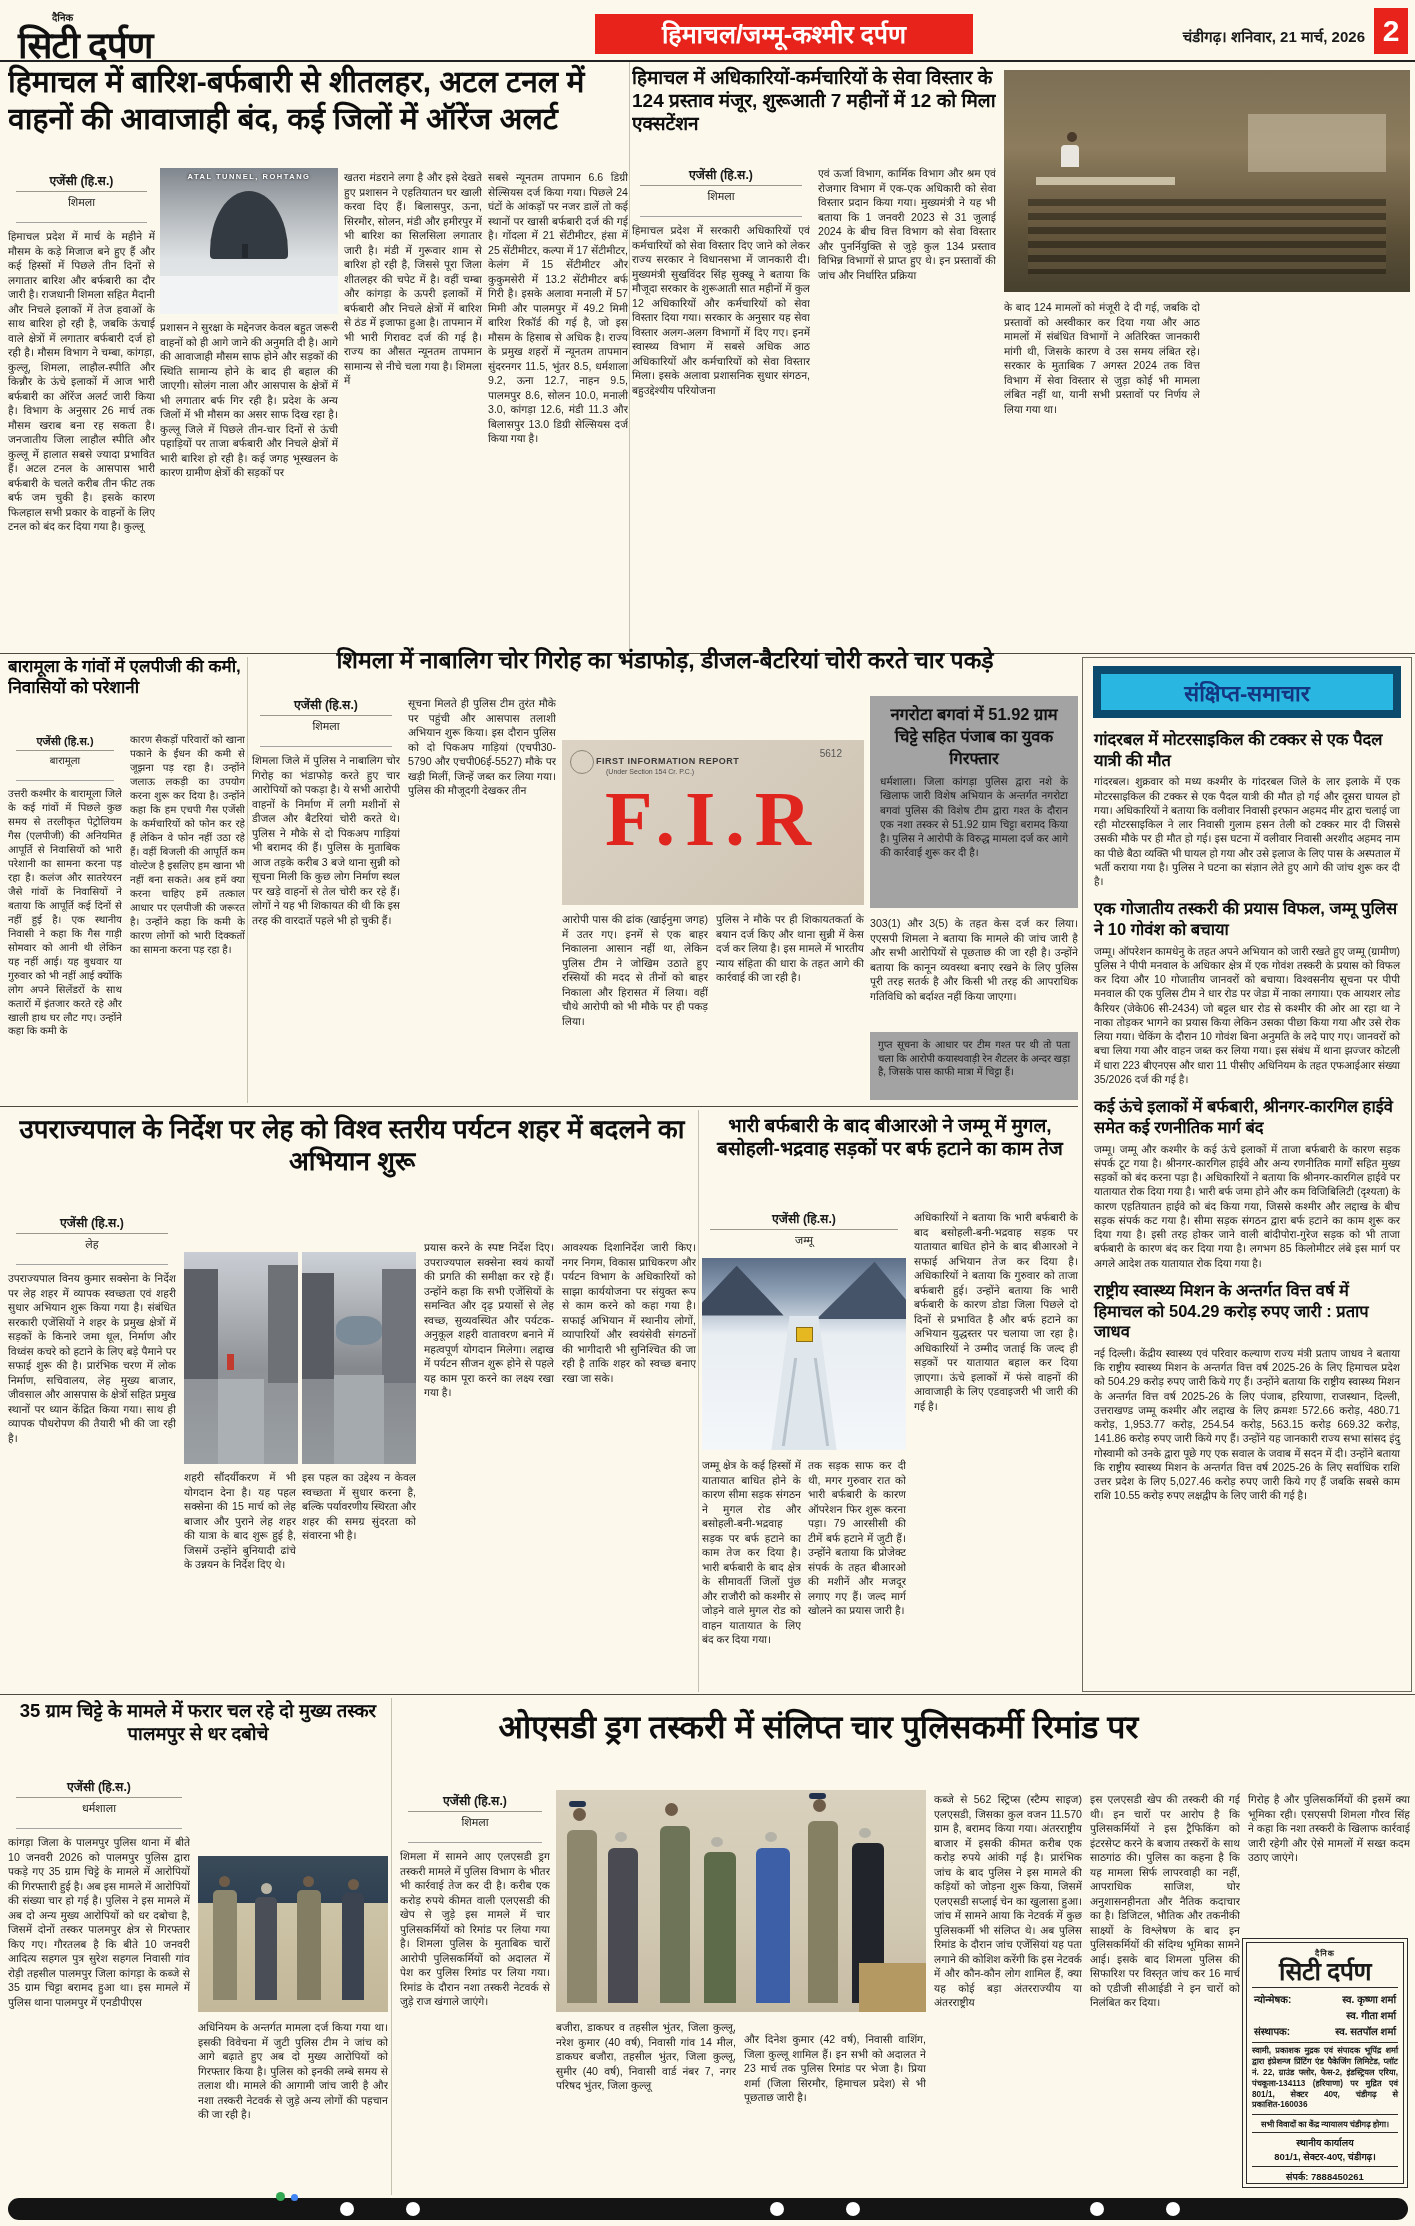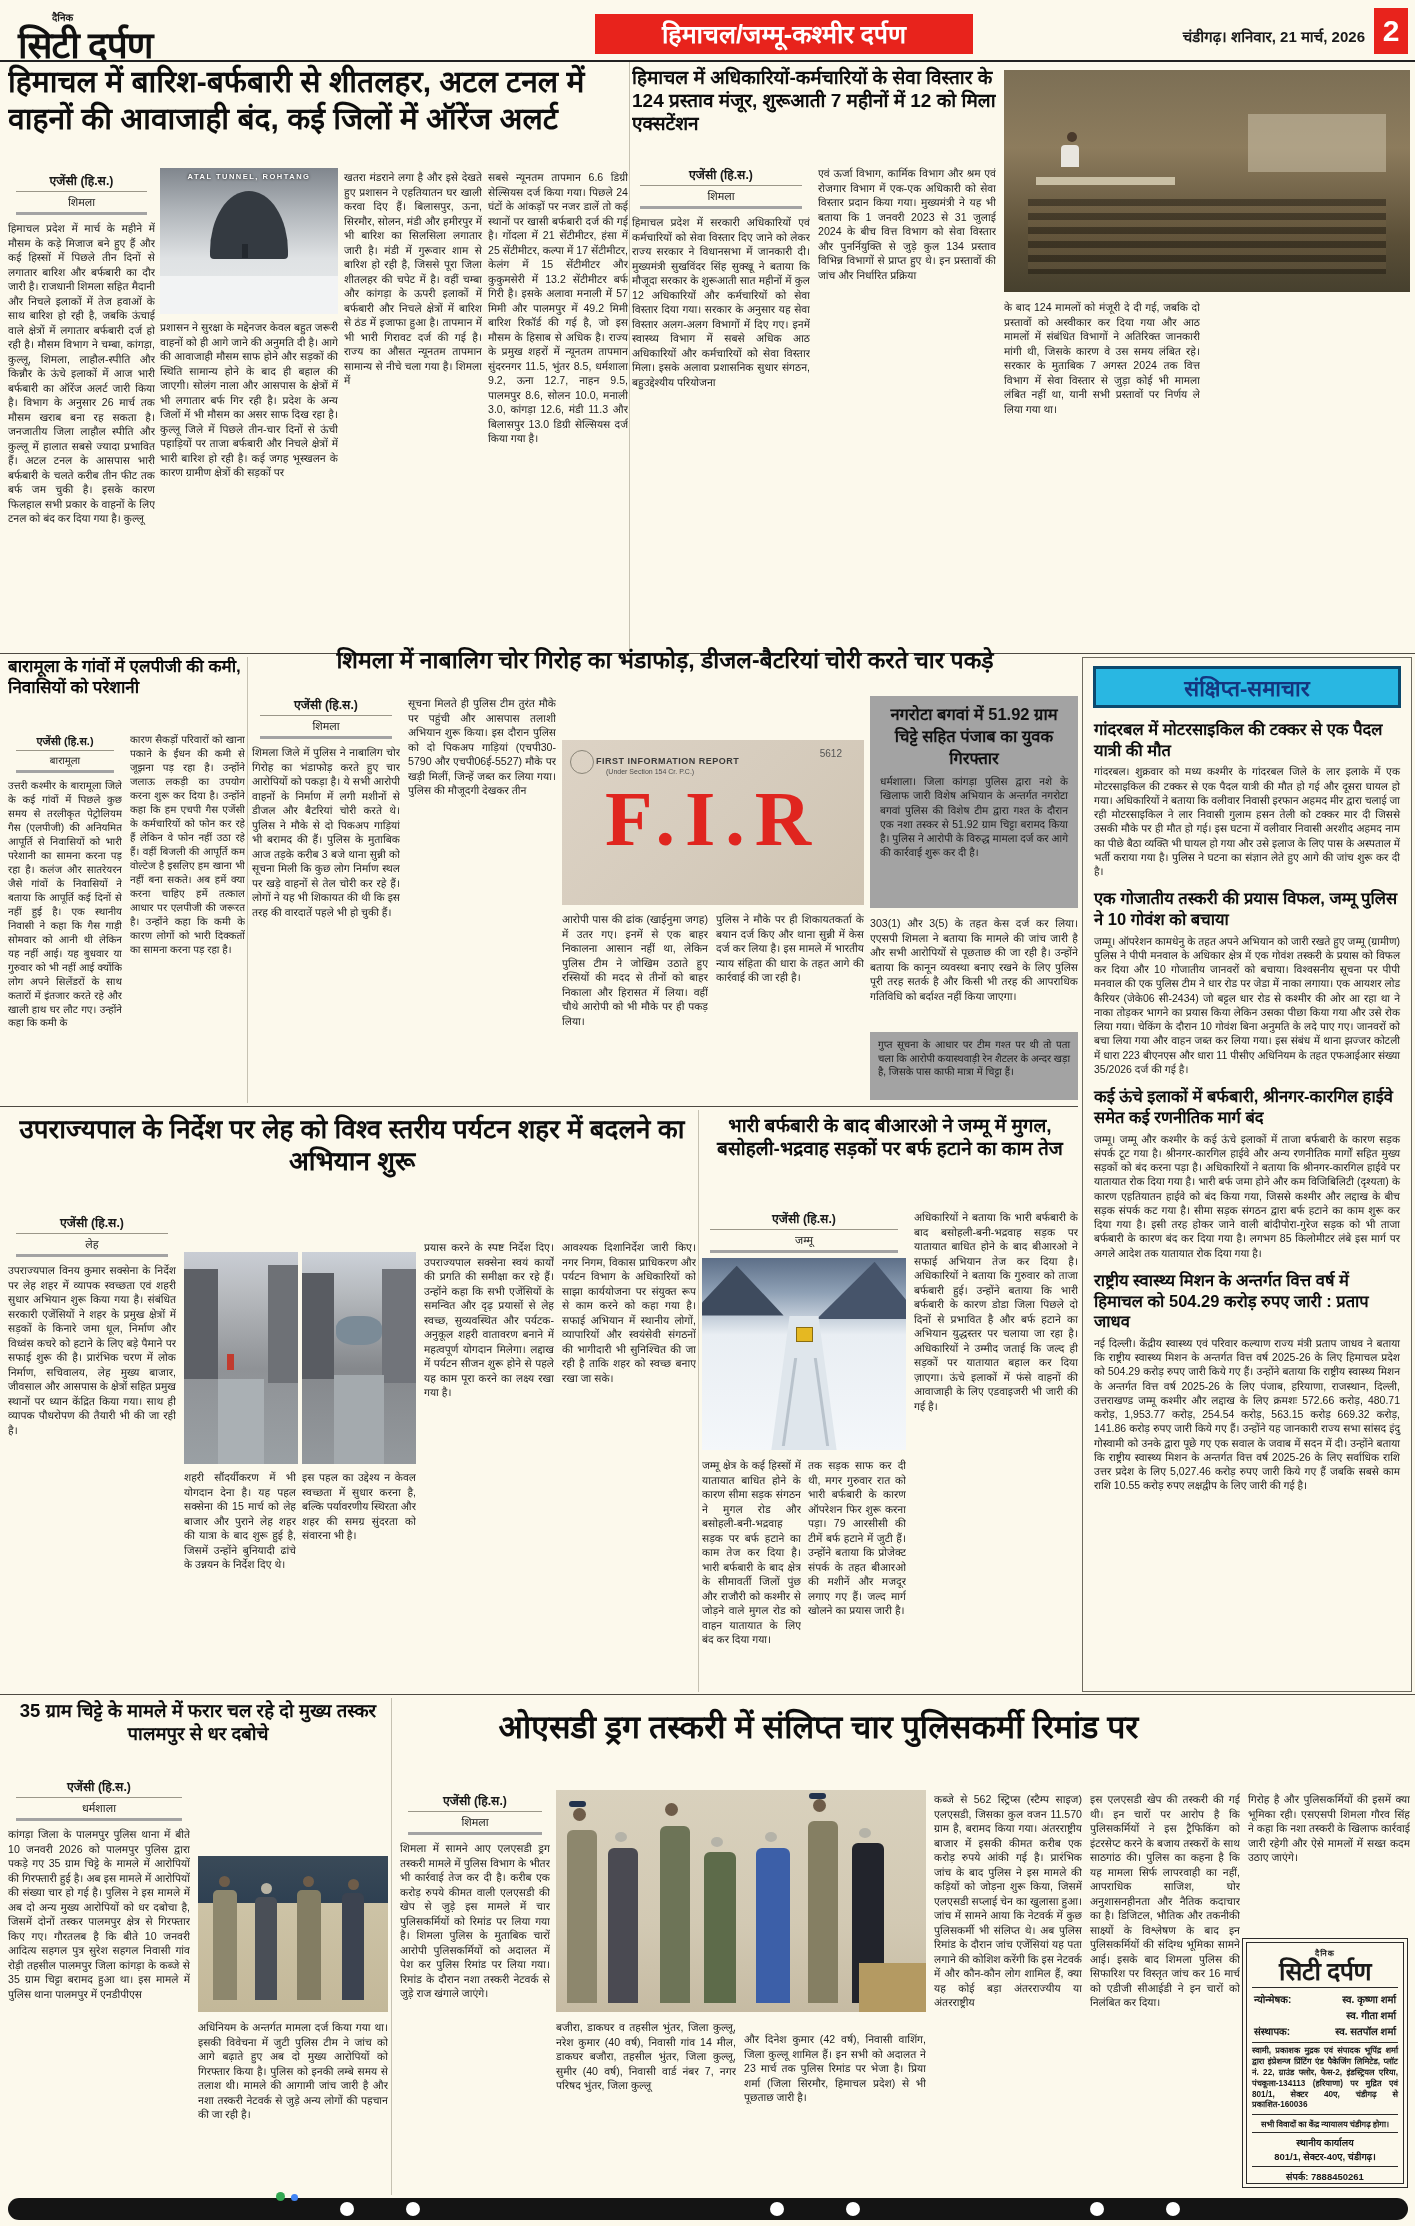--- a/index.html
+++ b/index.html
@@ -3,30 +3,30 @@
 <meta charset="utf-8">
 <title>City Darpan - Page 2</title>
 <style>
   html,body{margin:0;padding:0;background:#e8e6dc;}
   .page{position:relative;width:1415px;height:2226px;background:#fcf9ec;
         font-family:"Liberation Sans","DejaVu Sans",sans-serif;color:#1a1a1a;overflow:hidden;margin:0 auto;}
   .abs{position:absolute;}
   .hl{font-weight:700;color:#0e0e0e;line-height:1.22;}
   .c{font-size:10.6px;line-height:1.37;text-align:justify;overflow:hidden;color:#1d1d1d;}
   .by{font-weight:700;font-size:12.3px;text-align:center;border-bottom:1px solid #9b9789;padding-bottom:2px;margin:0 8px 2px;}
-  .dl{font-size:11px;text-align:center;border-bottom:3px solid #a3a3a3;padding-bottom:3px;margin:0 8px 6px;}
+  .dl{font-size:11px;text-align:center;border-bottom:1px solid #a3a3a3;padding-bottom:13px;margin:0 8px 6px;}
   .photo{position:absolute;overflow:hidden;background:#b9bdc2;}
   .hrule{position:absolute;background:#4d4a42;height:1px;}
   .vrule{position:absolute;background:#c6c2b2;width:1px;}
   .red-banner{background:#e8231c;color:#ffffff;font-weight:700;text-align:center;}
   .gbox{position:absolute;background:#a3a3a3;overflow:hidden;padding:8px 10px;box-sizing:border-box;}
   .gbox .gt{font-weight:700;font-size:16.5px;line-height:1.32;text-align:center;margin:0 0 6px;color:#101010;}
   .gbox .gb{font-size:10.4px;line-height:1.36;text-align:justify;margin:0;}
   .briefs{position:absolute;border:1px solid #6e6a5e;background:#fcf9ec;box-sizing:border-box;}
-  .btitle{background:#29b7e2;border:3px solid #0c4a6e;color:#14357f;font-weight:700;font-size:22px;
+  .btitle{background:#29b7e2;border:8px solid #0c4a6e;color:#14357f;font-weight:700;font-size:22px;
           text-align:center;padding:3px 0;margin:8px 10px 6px;}
   .bitem{padding:2px 11px 5px;}
   .bitem .bt{font-size:16.5px;font-weight:700;line-height:1.25;margin:3px 0 4px;color:#0f0f0f;}
   .bitem .bb{margin:0;font-size:10.5px;line-height:1.36;text-align:justify;}
   .imprint{position:absolute;border:1.5px solid #2b2b2b;padding:3px;background:#fcf9ec;box-sizing:border-box;}
   .imprint .inner{border:1px solid #2b2b2b;height:100%;box-sizing:border-box;padding:4px 5px;overflow:hidden;}
   .im-brand{font-size:25px;font-weight:700;text-align:center;line-height:1.05;letter-spacing:-0.5px;}
   .im-small{display:block;font-size:8px;font-weight:700;text-align:center;letter-spacing:1px;}
   .im-row{display:flex;justify-content:space-between;font-size:10px;font-weight:700;padding:1px 2px;}
   .im-sep{border-top:1px solid #2b2b2b;margin:3px 0;}

